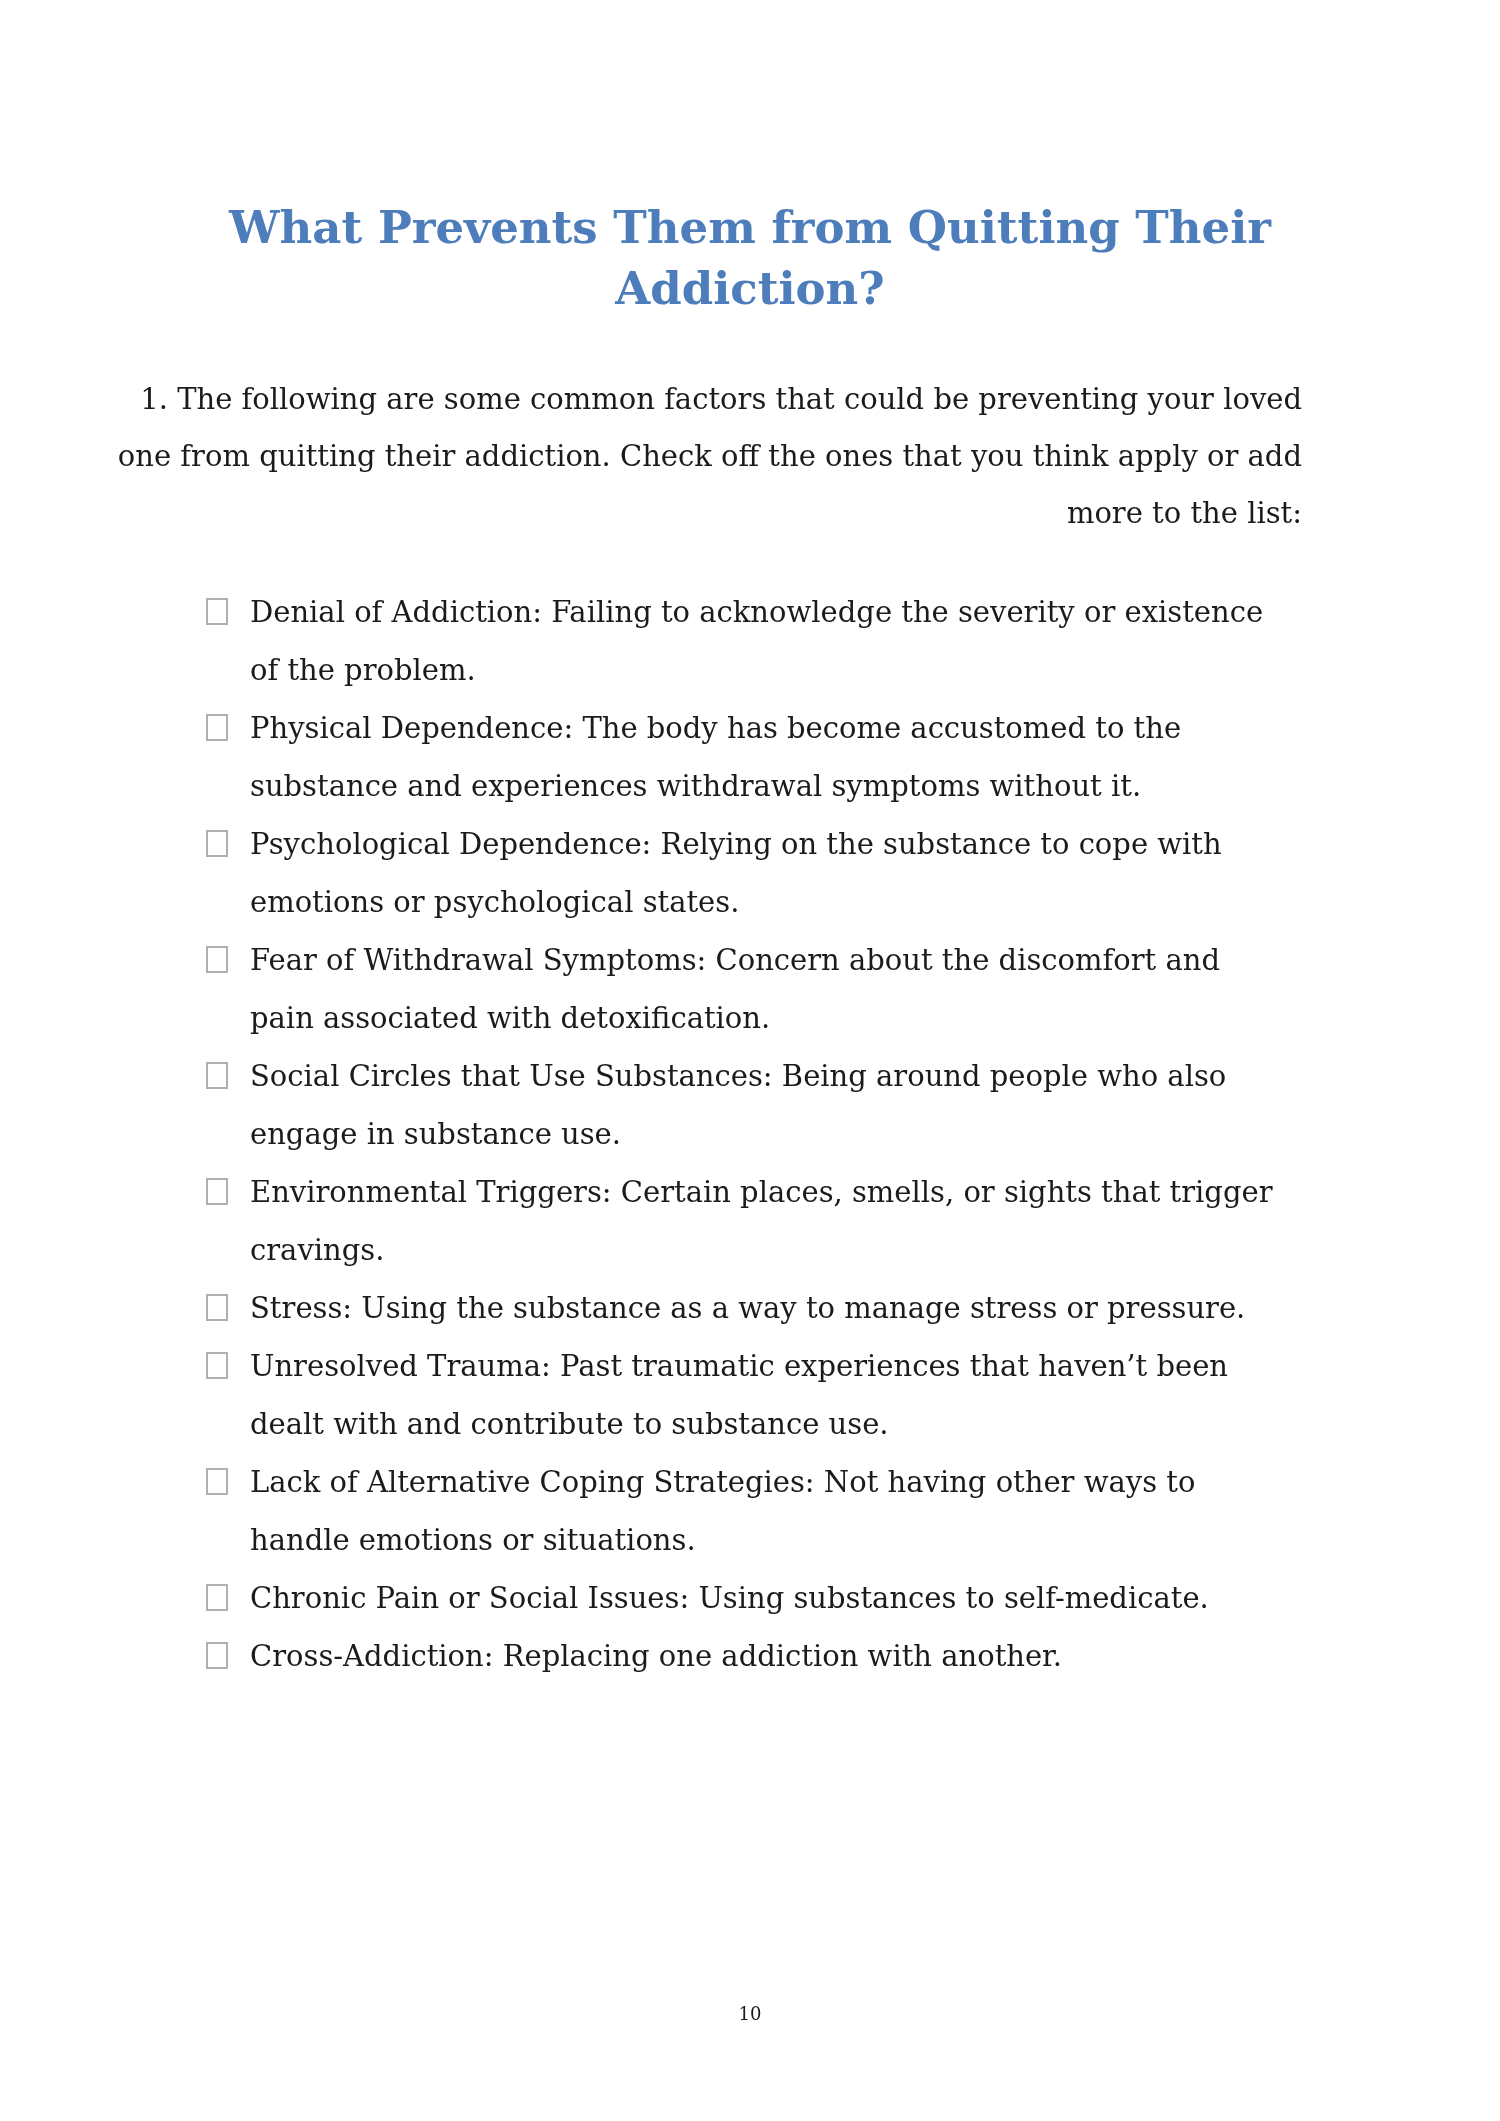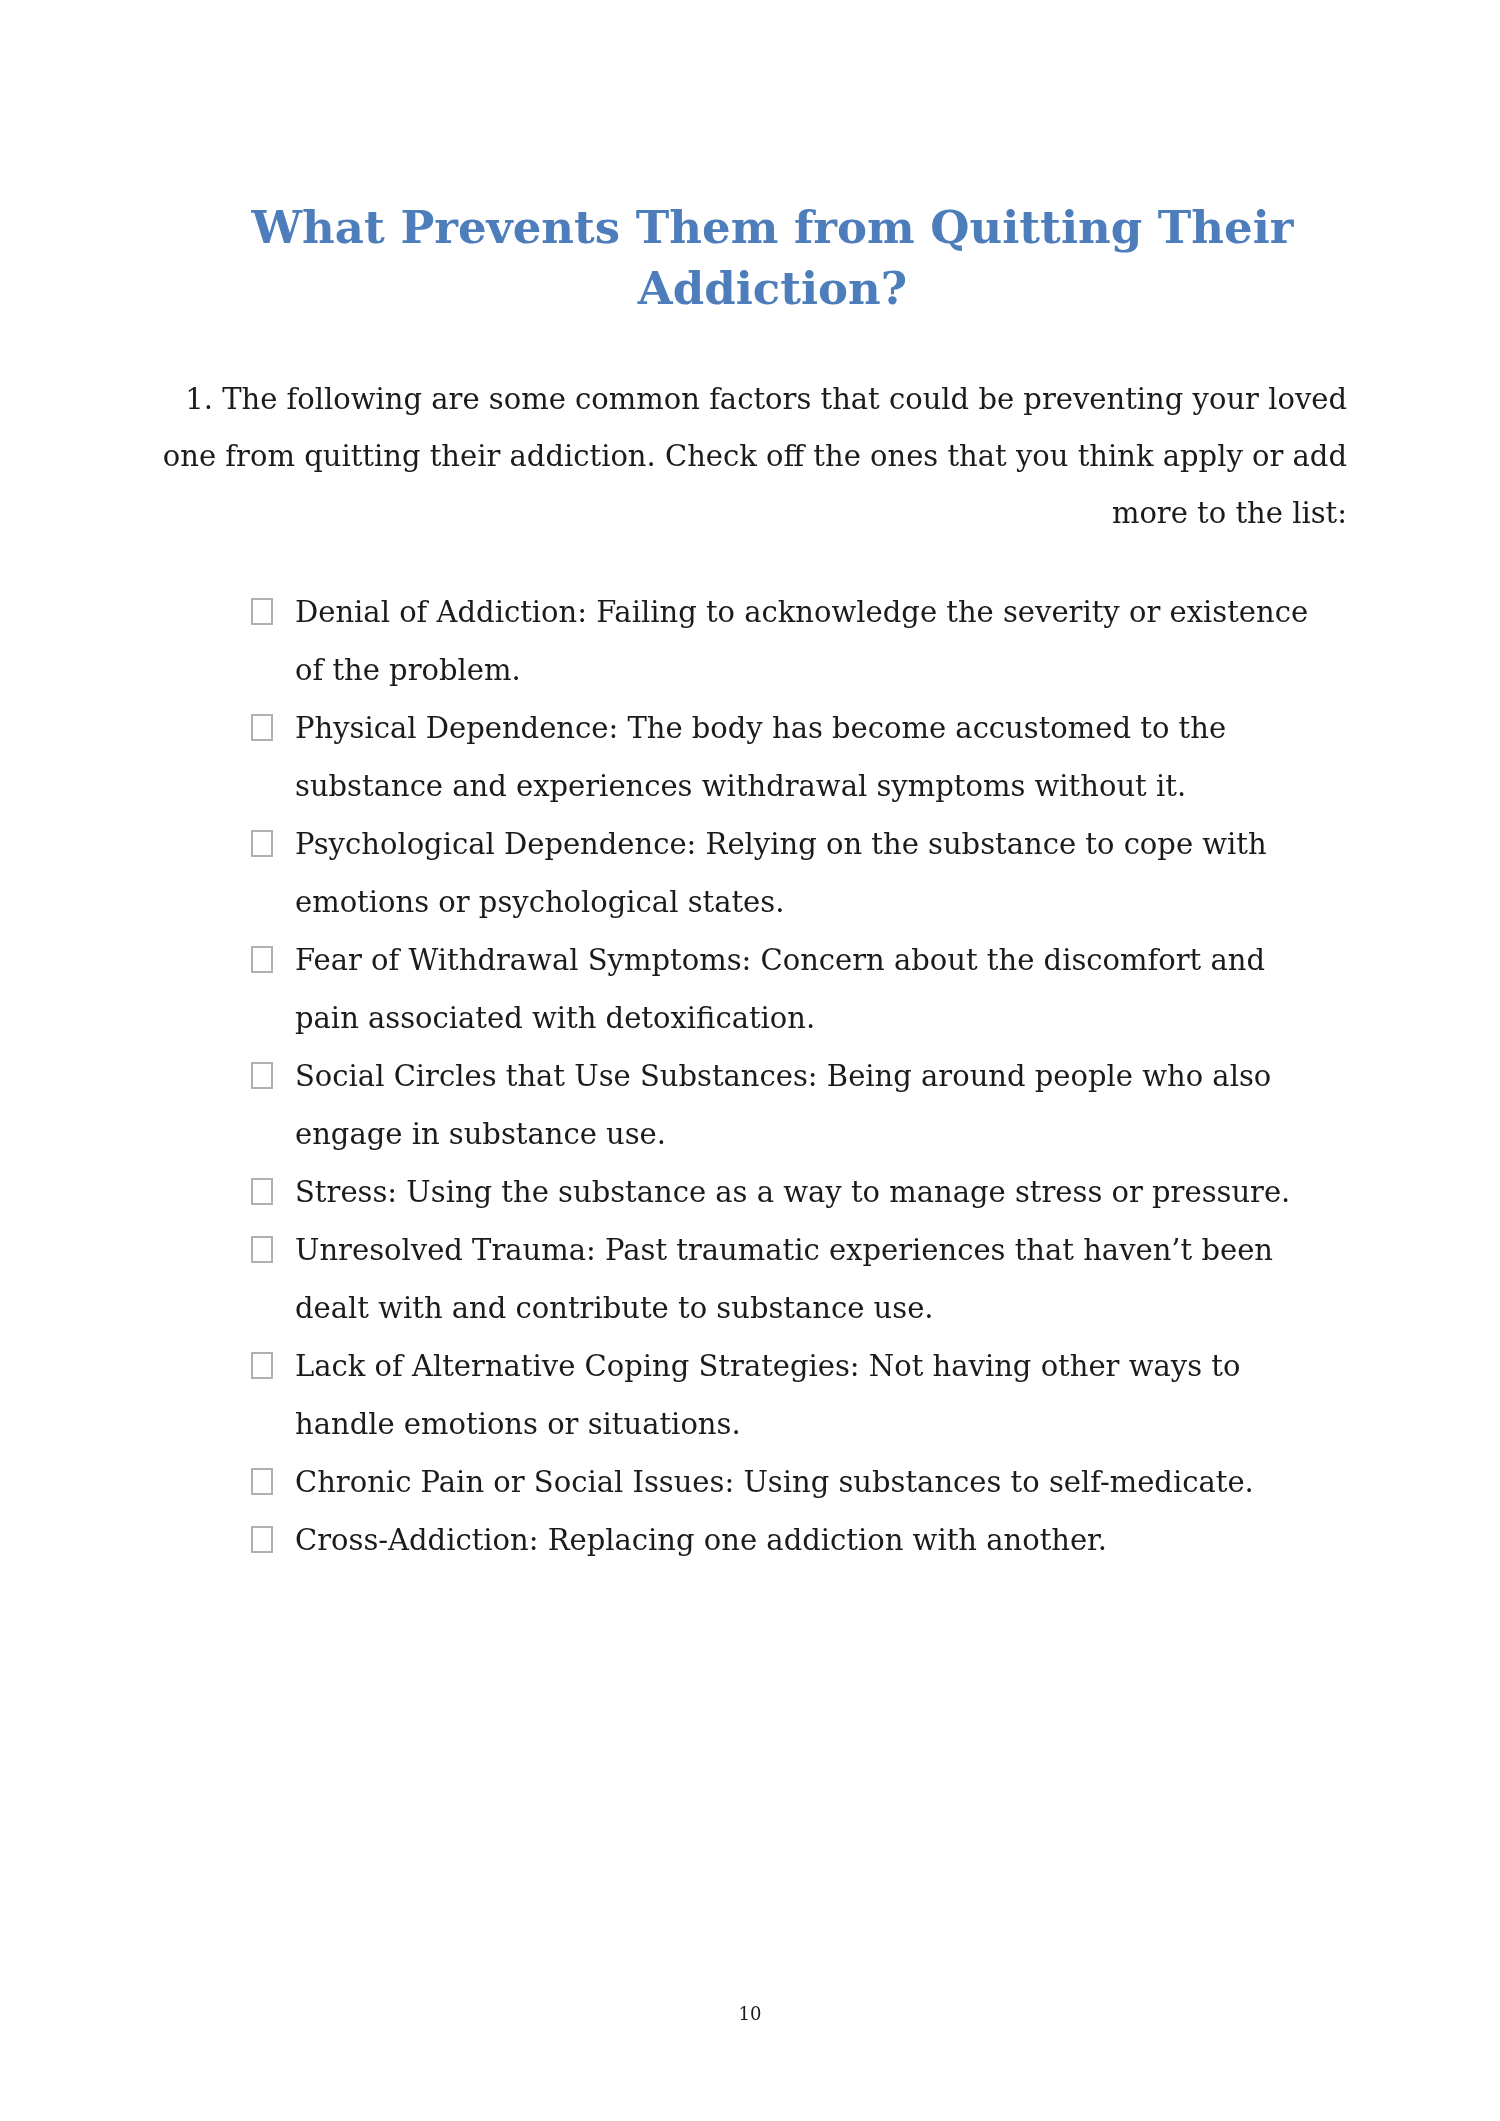--- a/index.html
+++ b/index.html
@@ -58,21 +58,21 @@
     left: 0;
     right: 0;
     top: 2003px;
     text-align: center;
     font-size: 18px;
   }
 </style>
 </head>
 <body>
 
-<div class="page" style="color: rgb(27, 27, 27); padding-left: 45px;">
+<div class="page" style="color: rgb(27, 27, 27);">
 
   <h1 class="title" style="color: rgb(77, 125, 187);">What Prevents Them from Quitting Their Addiction?</h1>
 
   <p class="intro">1. The following are some common factors that could be preventing your loved one from quitting their addiction. Check off the ones that you think apply or add more to the list:</p>
 
   <ul class="checklist">
     <li>
       <span class="cbx" style="border-color: rgb(176, 176, 176);"></span><span class="item-text"><b class="lbl">Denial of Addiction:</b> <span class="desc">Failing to acknowledge the severity or existence of the problem.</span></span>
     </li>
 
@@ -85,20 +85,23 @@
     </li>
 
     <li>
       <span class="cbx" style="border-color: rgb(176, 176, 176);"></span><span class="item-text"><b class="lbl">Fear of Withdrawal Symptoms:</b> <span class="desc">Concern about the discomfort and pain associated with detoxification.</span></span>
     </li>
 
     <li>
       <span class="cbx" style="border-color: rgb(176, 176, 176);"></span><span class="item-text"><b class="lbl">Social Circles that Use Substances:</b> <span class="desc">Being around people who also engage in substance use.</span></span>
     </li>
 
+    <li>
+      <span class="cbx" style="border-color: rgb(176, 176, 176);"></span><span class="item-text"><b class="lbl">Environmental Triggers:</b> <span class="desc">Certain places, smells, or sights that trigger cravings.</span></span>
+    </li>
 
     <li>
       <span class="cbx" style="border-color: rgb(176, 176, 176);"></span><span class="item-text"><b class="lbl">Stress:</b> <span class="desc">Using the substance as a way to manage stress or pressure.</span></span>
     </li>
 
     <li>
       <span class="cbx" style="border-color: rgb(176, 176, 176);"></span><span class="item-text"><b class="lbl">Unresolved Trauma:</b> <span class="desc">Past traumatic experiences that haven’t been dealt with and contribute to substance use.</span></span>
     </li>
 
     <li>

